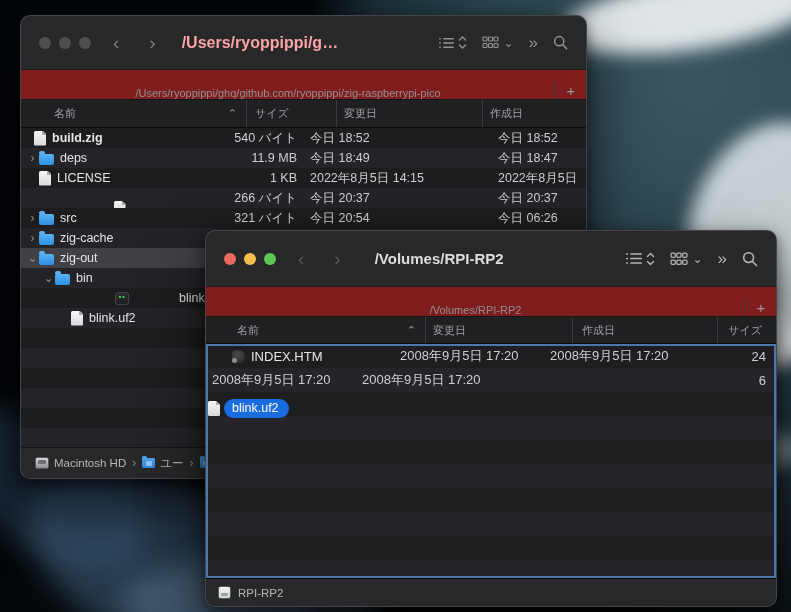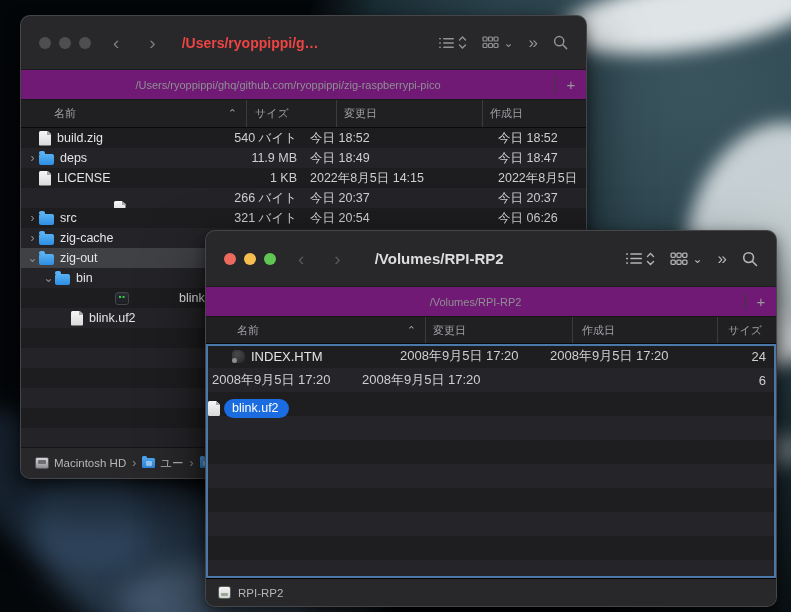--- a/index.html
+++ b/index.html
@@ -30,21 +30,21 @@
   .dot{width:12px;height:12px;border-radius:50%;background:#4e4e50;}
   .navs{display:flex;gap:30px;margin-left:22px;font-size:19px;line-height:1;}
   .nav-ch{font-weight:400;}
   .win-title{font-weight:700;white-space:nowrap;overflow:hidden;}
   .tb-right{margin-left:auto;display:flex;align-items:center;gap:15px;}
   .tb-group{display:flex;align-items:center;gap:4px;}
   .tb-ico{display:inline-flex;align-items:center;}
   .chev-dn{font-size:12px;line-height:1;}
   .more-gl{font-size:17px;line-height:1;}
 
-  .pathbar{display:flex;align-items:center;background:#701a75;border-top:1px solid #1c1c1e;border-bottom:1px solid #161618;flex:0 0 29px;}
+  .pathbar{display:flex;align-items:flex-end;background:#7f1d1d;border-top:1px solid #1c1c1e;border-bottom:1px solid #161618;flex:0 0 29px;}
   .pathtext{flex:1;display:flex;align-items:center;justify-content:center;font-size:11px;color:#8f8f93;white-space:nowrap;overflow:hidden;}
   .plusbox{flex:0 0 30px;display:flex;align-items:center;justify-content:center;border-left:1px solid #3a3a3d;color:#9a9a9d;font-size:15px;}
 
   .hdrrow{display:flex;align-items:stretch;background:#202023;border-bottom:1px solid #0a0a0b;color:#a0a1a5;font-size:11px;flex:0 0 auto;justify-content:center;}
   .hdr-cell{display:flex;align-items:center;white-space:nowrap;overflow:hidden;}
   .hdr-cell+.hdr-cell{border-left:1px solid #3b3b3f;}
   .sortcaret{margin-left:auto;padding-right:9px;font-size:11px;color:#9a9a9e;}
 
   .listarea{position:relative;flex:1;overflow:hidden;}
   .row{display:flex;align-items:center;height:20px;font-size:12.5px;color:#e4e4e6;white-space:nowrap;}
@@ -52,21 +52,21 @@
   .disc{flex:0 0 13px;text-align:center;color:#8e8e92;font-size:12px;line-height:1;}
   .nametxt{margin-left:6px;overflow:hidden;}
   .dimtxt{color:#cfcfd3;}
 
   .statusbar{flex:0 0 auto;display:flex;align-items:center;background:#28282a;border-top:1px solid #141416;
     font-size:11.5px;color:#b7b7ba;gap:6px;}
 
   
   #back-win{left:20px;top:15px;width:565px;height:462px;}
   #back-win .titlebar{height:53px;color:#8f8f92;}
-  #back-win .win-title{font-size:14px;color:#ef4444;margin-left:26px;}
+  #back-win .win-title{font-size:16px;color:#fca5a5;margin-left:26px;}
   #back-win .navs{color:#7d7d80;}
   #back-win .tb-right{color:#929295;}
   #back-win .listarea{background:repeating-linear-gradient(180deg,#1d1d1f 0 20px,#242428 20px 40px);}
   #back-win .statusbar{height:30px;padding-left:14px;}
   .bw-name{width:192px;}
   .bw-size{width:90px;justify-content:flex-end;padding-right:6px;}
   .bw-mod{width:146px;padding-left:7px;}
   .bw-cre{flex:1;padding-left:49px;overflow:hidden;}
   .bw-hname{width:192px;padding-left:33px;}
   .bw-hsize{width:90px;padding-left:8px;box-sizing:border-box;}
@@ -223,21 +223,21 @@
       <div class="hdr-cell bw-hmod">
           <span>変更日</span>
         </div>
       <div class="hdr-cell bw-hcre">
           <span>作成日</span>
         </div>
     </div>
 
     <div class="listarea" id="back-rows">
         <div class="row">
-          <div class="cell namecell bw-name" style="padding-left: 5px;">
+          <div class="cell namecell bw-name" style=" font-weight: bold;">
             <span class="disc"></span>
             <span class="icon-file"></span>
             <span class="nametxt">build.zig</span>
           </div>
           <div class="cell bw-size dimtxt">540 バイト</div>
           <div class="cell bw-mod dimtxt">今日 18:52</div>
           <div class="cell bw-cre dimtxt">今日 18:52</div>
         </div>
         <div class="row">
           <div class="cell namecell bw-name" style="padding-left: 5px;">

